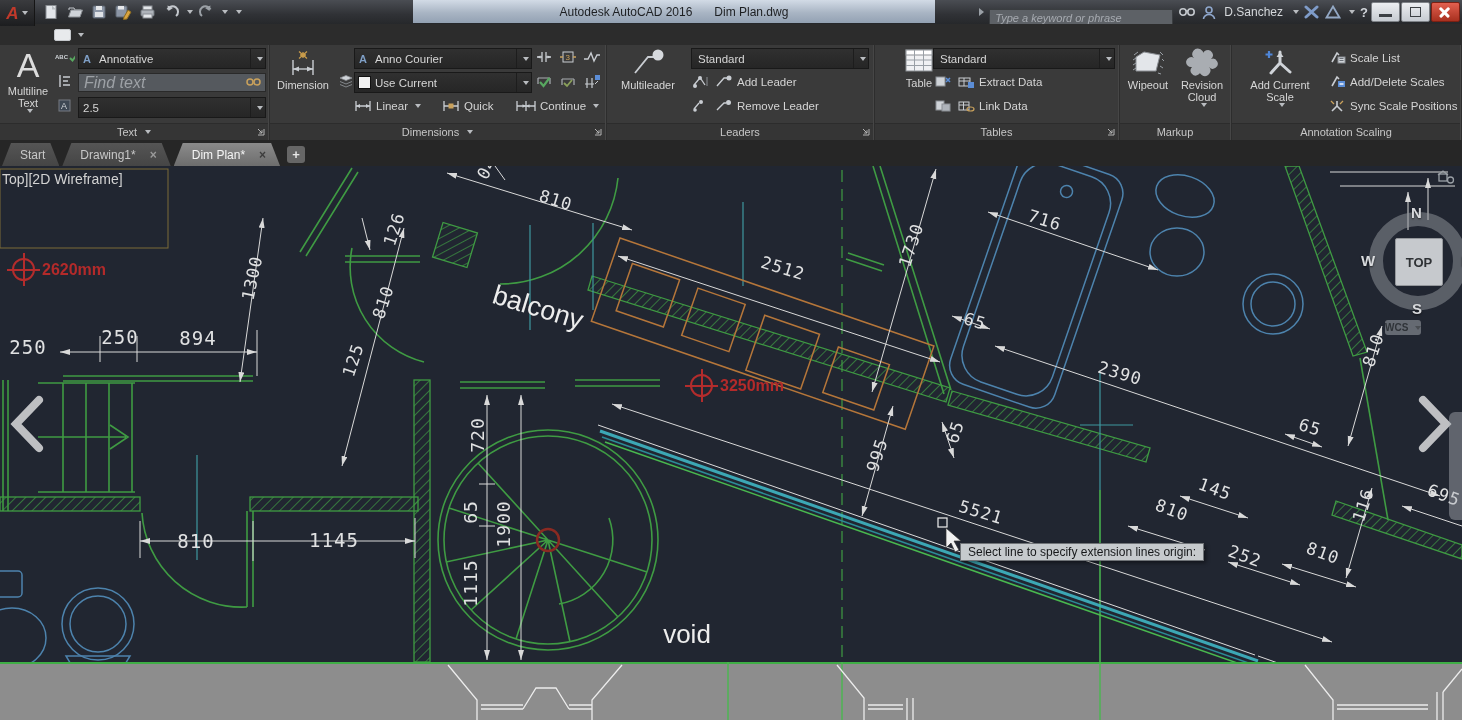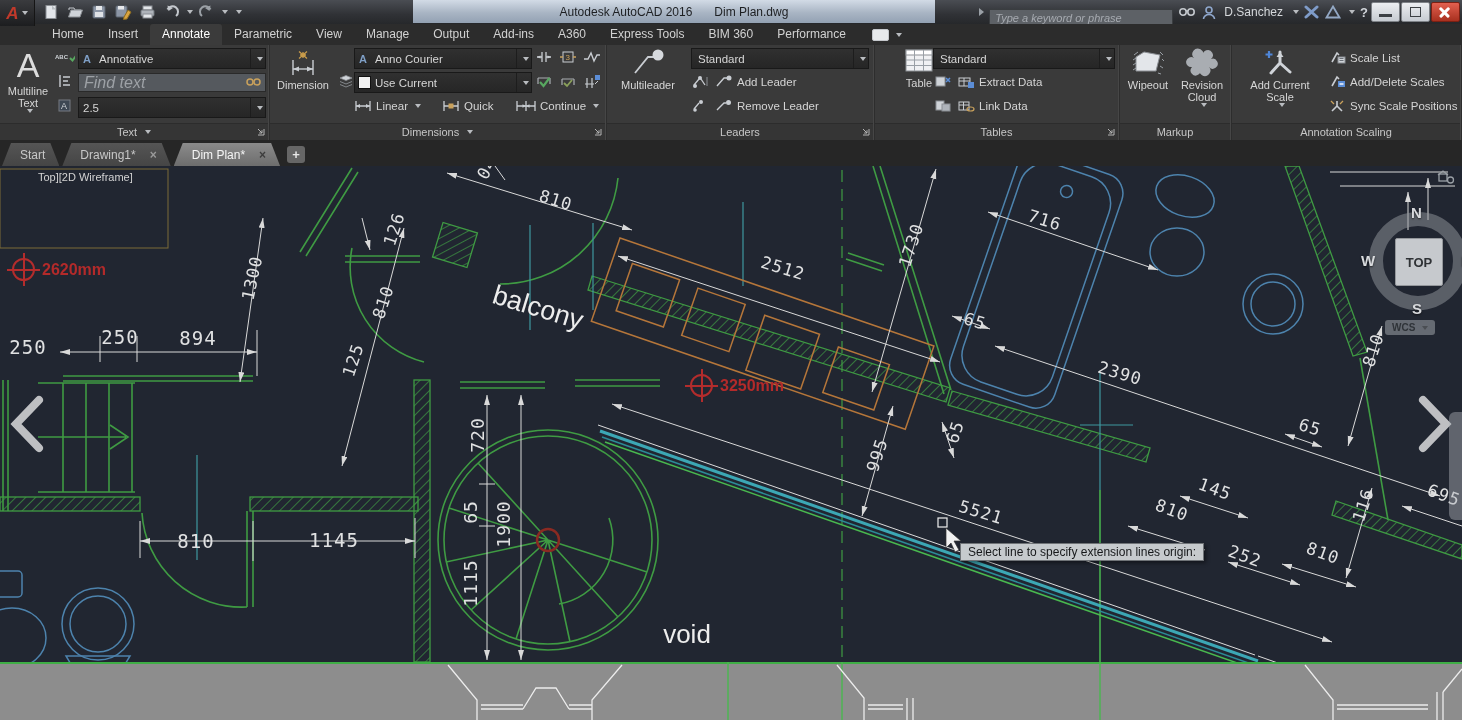--- a/index.html
+++ b/index.html
@@ -65,27 +65,27 @@
   .canvas{position:relative;height:496px;background:#212631;overflow:hidden;}
   .draw{position:absolute;left:0;top:0;}
   #dimlayer{position:absolute;left:0;top:0;width:100%;height:100%;pointer-events:none;}
   .dim{position:absolute;color:#e0e1e2;font-family:"DejaVu Sans Mono",monospace;letter-spacing:1px;white-space:nowrap;}
   .arealabel{position:absolute;color:#ededed;font-family:"Liberation Sans",sans-serif;white-space:nowrap;}
   .redmark{position:absolute;display:flex;align-items:center;}
   .cross{width:19px;height:19px;border:2px solid #b32c2c;border-radius:50%;position:relative;flex:none;}
   .cross::before{content:"";position:absolute;left:-7px;right:-7px;top:50%;height:2px;background:#b32c2c;transform:translateY(-50%);}
   .cross::after{content:"";position:absolute;top:-7px;bottom:-7px;left:50%;width:2px;background:#b32c2c;transform:translateX(-50%);}
   .rtext{color:#b32a2a;font-weight:bold;font-size:16px;margin-left:7px;white-space:nowrap;}
-  .vplabel{position:absolute;left:2px;top:5px;color:#d2d2d2;font-size:11px;padding-left:36px;}
+  .vplabel{position:absolute;left:2px;top:5px;color:#d2d2d2;font-size:14px;}
   .tooltip{position:absolute;left:960px;top:377px;background:#c6cacd;border:1px solid #6f7377;color:#16181a;font-size:12px;padding:1px 7px;white-space:nowrap;box-shadow:2px 2px 4px rgba(0,0,0,.45);}
   .viewcube{position:absolute;left:1355px;top:30px;width:110px;height:142px;}
   .vc-ring{position:absolute;left:14px;top:16px;width:70px;height:70px;border:14px solid rgba(148,152,158,.5);border-radius:50%;}
   .vc-l{position:absolute;color:#d8dadd;font-weight:bold;font-size:15px;text-shadow:0 1px 2px rgba(0,0,0,.6);}
   .vc-top{position:absolute;left:40px;top:42px;width:46px;height:46px;background:#c6c9cd;border:1px solid #94979b;color:#2f3235;font-size:13px;font-weight:bold;display:flex;align-items:center;justify-content:center;border-radius:2px;}
-  .wcs{position:absolute;left:30px;top:124px;height:15px;padding:0 7px;background:rgba(158,162,168,.55);border-radius:3px;color:#2f3338;font-size:10px;font-weight:bold;display:flex;align-items:center;gap:4px;}
+  .wcs{position:absolute;left:30px;top:124px;height:15px;padding:0 0;background:rgba(158,162,168,.55);border-radius:3px;color:#2f3338;font-size:10px;font-weight:bold;display:flex;align-items:center;gap:4px;}
   .wcs .caret{border-top-color:#4a4e53;}
   .vc-home{position:absolute;left:1437px;top:3px;width:18px;height:16px;color:#9aa0a6;}
   .navarrow{position:absolute;top:229px;width:42px;height:58px;opacity:.88;}
   .sbfrag{position:absolute;left:1449px;top:246px;width:13px;height:108px;background:rgba(173,177,183,.45);border-radius:6px 0 0 6px;}
   
   .graystrip{position:relative;height:58px;background:#8d8d8d;}
 </style>
 </head>
 <body>
 
@@ -183,34 +183,20 @@
       <span class="caret"></span>
     </div>
     <div class="winbtns">
       <span class="wbtn wb-min"></span>
       <span class="wbtn wb-res"></span>
       <span class="wbtn close wb-cl"></span>
     </div>
   </div>
 
   <div class="tabrow">
-    <div id="rtabs">
-        <div class="rtab">Home</div>
-        <div class="rtab">Insert</div>
-        <div class="rtab active">Annotate</div>
-        <div class="rtab">Parametric</div>
-        <div class="rtab">View</div>
-        <div class="rtab">Manage</div>
-        <div class="rtab">Output</div>
-        <div class="rtab">Add-ins</div>
-        <div class="rtab">A360</div>
-        <div class="rtab">Express Tools</div>
-        <div class="rtab">BIM 360</div>
-        <div class="rtab">Performance</div>
-      </div>
     <div class="ribbon-toggle">
       <span class="rt-box"></span>
       <span class="caret"></span>
     </div>
   </div>
 
   <div class="ribbon">
 
     <div class="panel" style="width:270px;">
       <div class="pbody">

